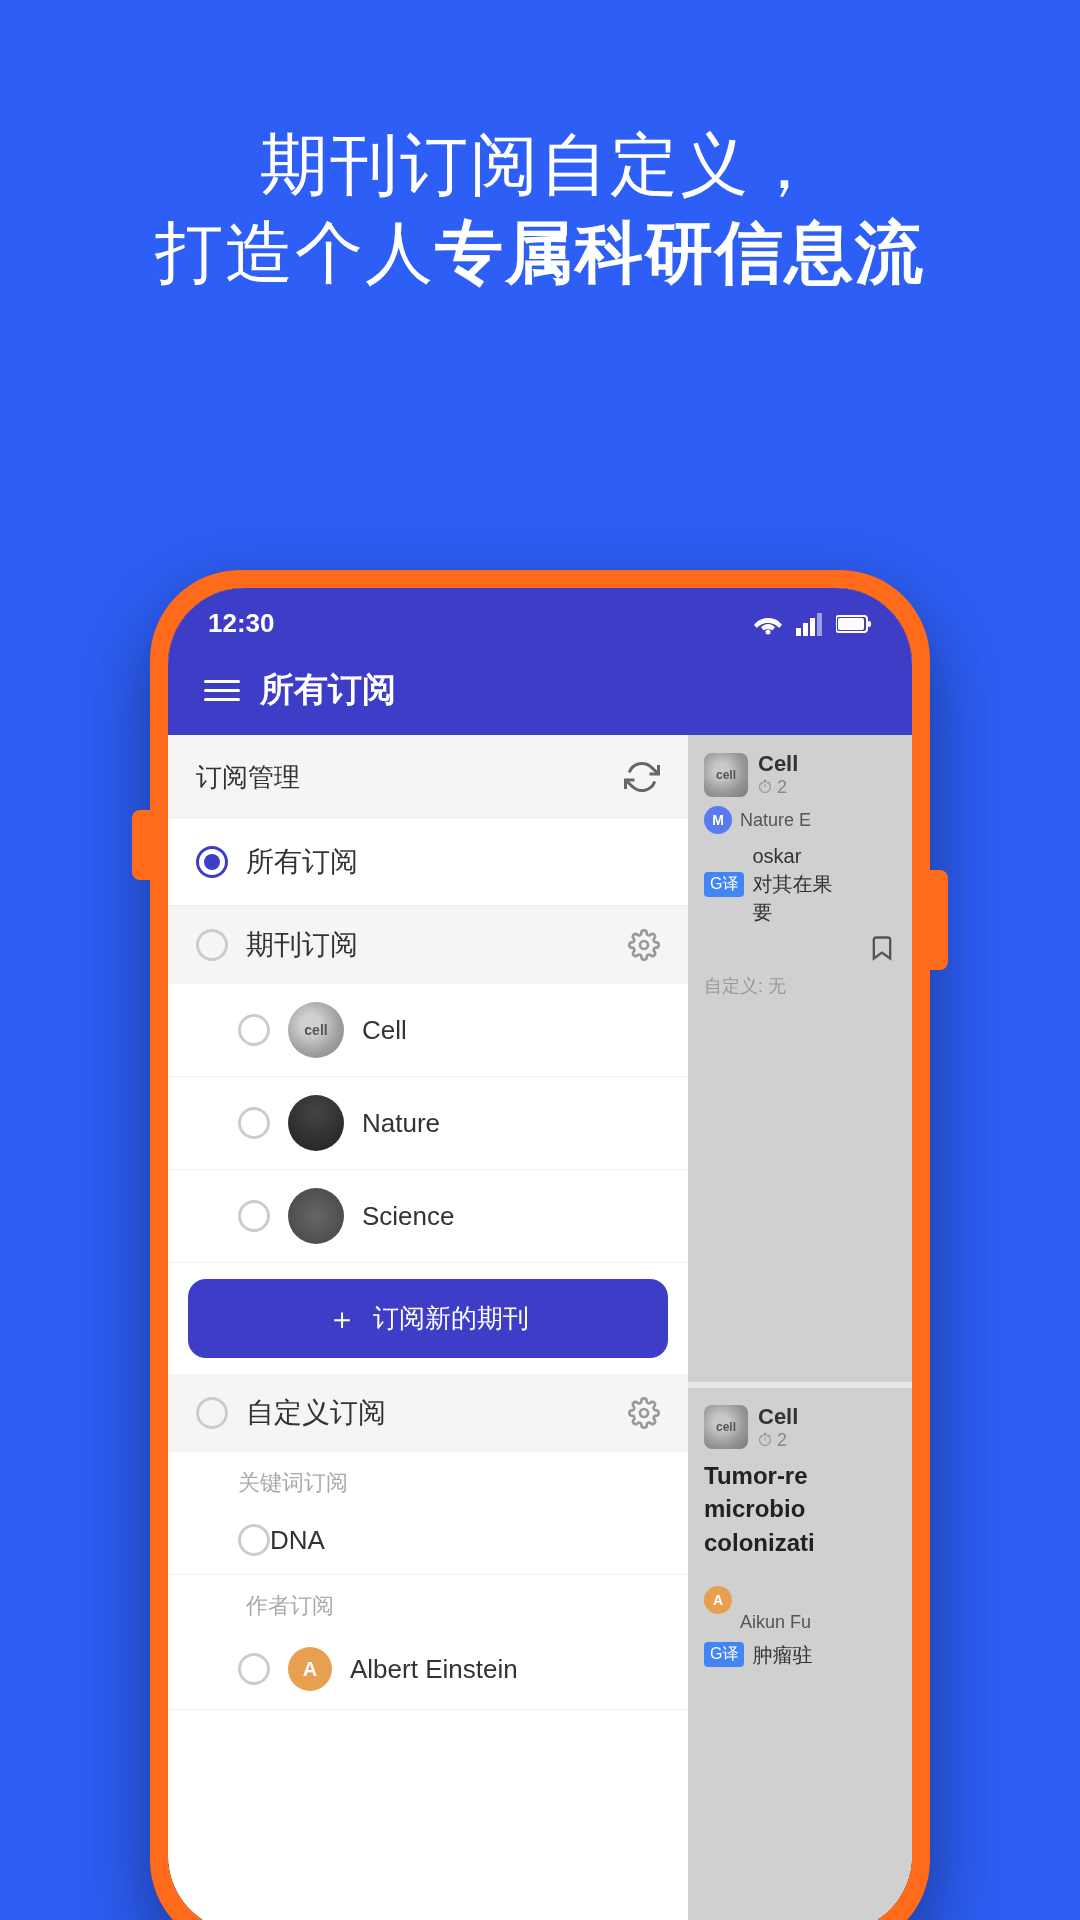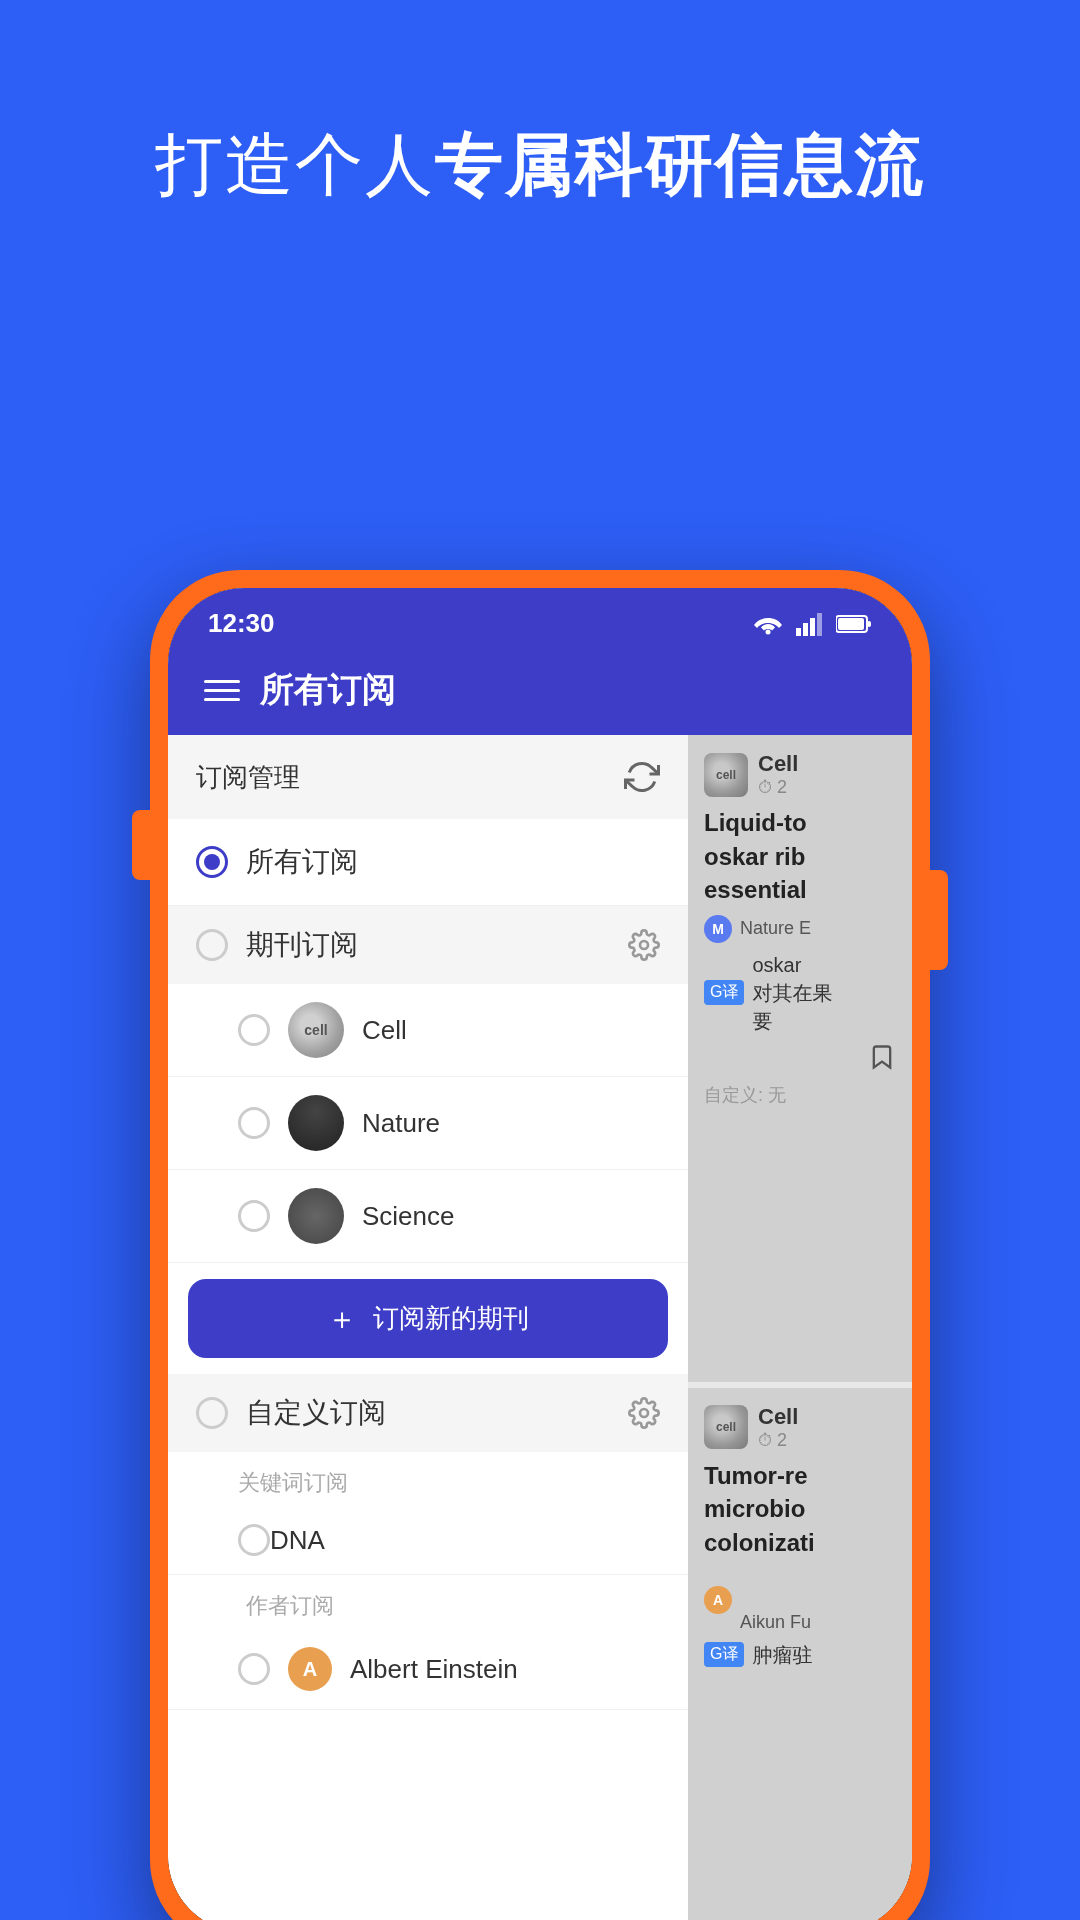--- a/index.html
+++ b/index.html
@@ -458,20 +458,23 @@
       justify-content: center;
     }
     .cell-img-small {
       background: radial-gradient(circle at 40% 40%, #c8c8c8 20%, #989898 60%, #787878 100%);
     }
   </style>
 </head>
 <body>
 
 <div class="hero-text">
+  <div class="line1">
+    <span>期刊订阅自定义，</span>
+  </div>
   <div class="line2">
     <span>打造个人</span><span class="bold">专属科研信息流</span>
   </div>
 </div>
 
 <div class="phone-wrap">
   <div class="phone-outer">
     <div class="phone-inner">
       <div class="phone-screen">
 
@@ -603,21 +606,20 @@
             <div class="article-card" style="flex:1.2;">
               <div class="article-top">
                 <div class="article-journal-icon">
                   <div class="cell-img cell-img-small" style="width:100%;height:100%;font-size:12px;font-weight:bold;color:#555;display:flex;align-items:center;justify-content:center;">cell</div>
                 </div>
                 <div>
                   <div class="article-journal-name">Cell</div>
                   <div class="article-time">⏱ <span>2</span></div>
                 </div>
               </div>
-              <div class="article-title">Liquid-to<br>oskar rib<br>essential</div>
               <div class="article-author-row">
                 <div class="author-avatar" style="background:#5a7af0;">M</div>
                 <span style="font-size:18px;color:#555;">Nature E</span>
               </div>
               <div class="article-author-row">
                 <span class="translate-badge">G译</span>
                 <span class="article-translated">oskar<br>对其在果<br>要</span>
               </div>
               <div class="article-bottom">
                 <svg class="bookmark-icon" viewBox="0 0 24 24" fill="none" stroke="currentColor" stroke-width="2">

